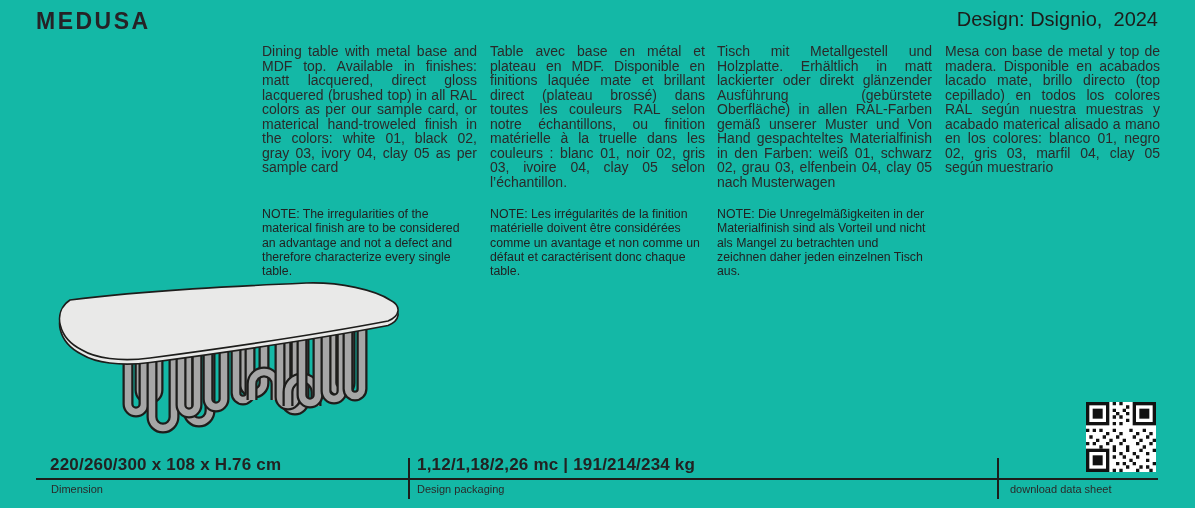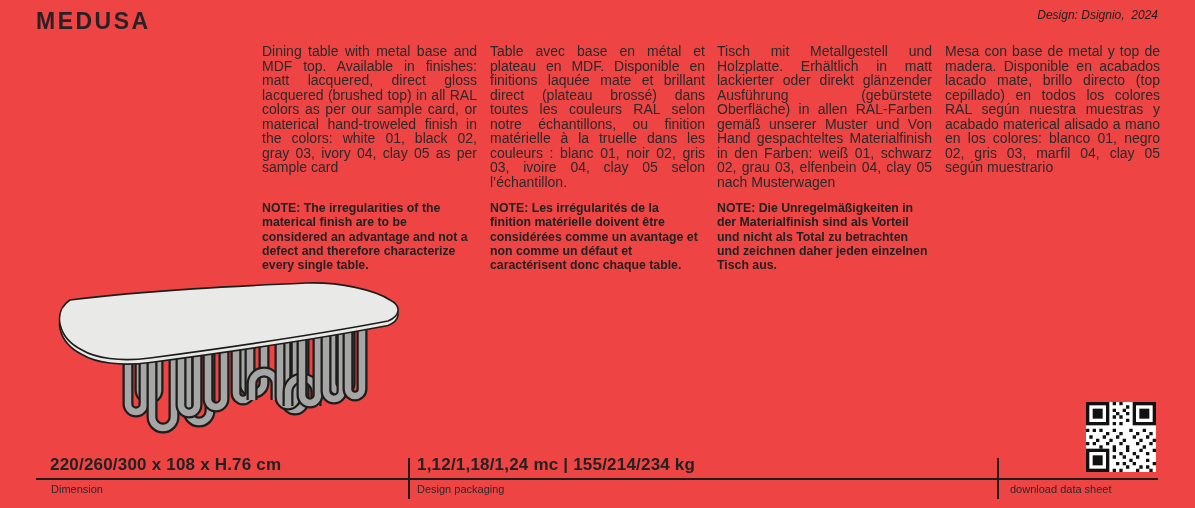--- a/index.html
+++ b/index.html
@@ -1,63 +1,62 @@
 <!DOCTYPE html>
 <html><head>
 <meta charset="utf-8">
 <style>
   * { margin: 0; padding: 0; box-sizing: border-box; }
   html, body { background: #ffffff; }
   .page {
     position: relative;
     width: 1195px;
     height: 508px;
-    background: #ef4444;
+    background: #14b8a6;
     font-family: "Liberation Sans", sans-serif;
     color: #231f20;
     overflow: hidden;
   }
   .title {
     position: absolute;
     left: 36px;
     top: 8px;
     font-size: 23px;
     font-weight: 600;
     letter-spacing: 2.5px;
     color: #262226;
   }
   .credit {
     position: absolute;
     right: 37px;
     top: 8px;
-    font-style: italic;
-    font-size: 12px;
+    font-size: 20px;
     white-space: pre;
     color: #1d1d1b;
   }
   .col {
     position: absolute;
     top: 44px;
     width: 215px;
     height: 245px;
   }
   .col .desc {
     font-size: 14px;
     line-height: 14.55px;
     text-align: justify;
     color: #2a2a2a;
   }
   .col .note {
     position: absolute;
     left: 0;
-    top: 157px;
+    top: 163px;
     width: 212px;
     font-size: 12.3px;
     line-height: 14.3px;
-    font-weight: bold;
+    font-weight: normal;
     text-align: left;
     color: #222;
   }
   .col-en { left: 262px; }
   .col-fr { left: 490px; }
   .col-de { left: 717px; }
   .col-es { left: 945px; }
 
   .illustration {
     position: absolute;
@@ -134,21 +133,21 @@
   <div class="col col-en">
     <p class="desc">Dining table with metal base and MDF top. Available in finishes: matt lacquered, direct gloss lacquered (brushed top) in all RAL colors as per our sample card, or materical hand-troweled finish in the colors: white 01, black 02, gray 03, ivory 04, clay 05 as per sample card</p>
     <p class="note">NOTE: The irregularities of the materical finish are to be considered an advantage and not a defect and therefore characterize every single table.</p>
   </div>
   <div class="col col-fr">
     <p class="desc">Table avec base en métal et plateau en MDF. Disponible en finitions laquée mate et brillant direct (plateau brossé) dans toutes les couleurs RAL selon notre échantillons, ou finition matérielle à la truelle dans les couleurs : blanc 01, noir 02, gris 03, ivoire 04, clay 05 selon l’échantillon.</p>
     <p class="note">NOTE: Les irrégularités de la finition matérielle doivent être considérées comme un avantage et non comme un défaut et caractérisent donc chaque table.</p>
   </div>
   <div class="col col-de">
     <p class="desc">Tisch mit Metallgestell und Holzplatte. Erhältlich in matt lackierter oder direkt glänzender Ausführung (gebürstete Oberfläche) in allen RAL-Farben gemäß unserer Muster und Von Hand gespachteltes Materialfinish in den Farben: weiß 01, schwarz 02, grau 03, elfenbein 04, clay 05 nach Musterwagen</p>
-    <p class="note">NOTE: Die Unregelmäßigkeiten in der Materialfinish sind als Vorteil und nicht als Total zu betrachten und zeichnen daher jeden einzelnen Tisch aus.</p>
+    <p class="note">NOTE: Die Unregelmäßigkeiten in der Materialfinish sind als Vorteil und nicht als Mangel zu betrachten und zeichnen daher jeden einzelnen Tisch aus.</p>
   </div>
   <div class="col col-es">
     <p class="desc">Mesa con base de metal y top de madera. Disponible en acabados lacado mate, brillo directo (top cepillado) en todos los colores RAL según nuestra muestras y acabado materical alisado a mano en los colores: blanco 01, negro 02, gris 03, marfil 04, clay 05 según muestrario</p>
   </div>
 
   <svg class="illustration" viewBox="0 0 370 170" xmlns="http://www.w3.org/2000/svg">
     <g stroke-linecap="butt" fill="none">
 
       <g>
         <path d="M100,62 V110 A9 9 0 0 0 118,110 V60" stroke="#1d1d1b" stroke-width="11"></path>
@@ -194,21 +193,21 @@
     </g>
   </svg>
 
   <div class="footer-rule"></div>
   <div class="vdiv vdiv-1"></div>
   <div class="vdiv vdiv-2"></div>
 
   <div class="metric-value dim-value">220/260/300 x 108 x H.76 cm</div>
   <div class="metric-label dim-label">Dimension</div>
 
-  <div class="metric-value pack-value">1,12/1,18/1,24 mc | 155/214/234 kg</div>
+  <div class="metric-value pack-value">1,12/1,18/2,26 mc | 191/214/234 kg</div>
   <div class="metric-label pack-label">Design packaging</div>
 
   <svg class="qr" viewBox="0 0 71.4 71.4" xmlns="http://www.w3.org/2000/svg">
     <rect x="0" y="0" width="71.4" height="71.4" fill="#ffffff"></rect>
     <g fill="#111111">
 
       <rect x="0" y="0" width="23.8" height="23.8"></rect>
       <rect x="3.4" y="3.4" width="17" height="17" fill="#ffffff"></rect>
       <rect x="6.8" y="6.8" width="10.2" height="10.2"></rect>
 

